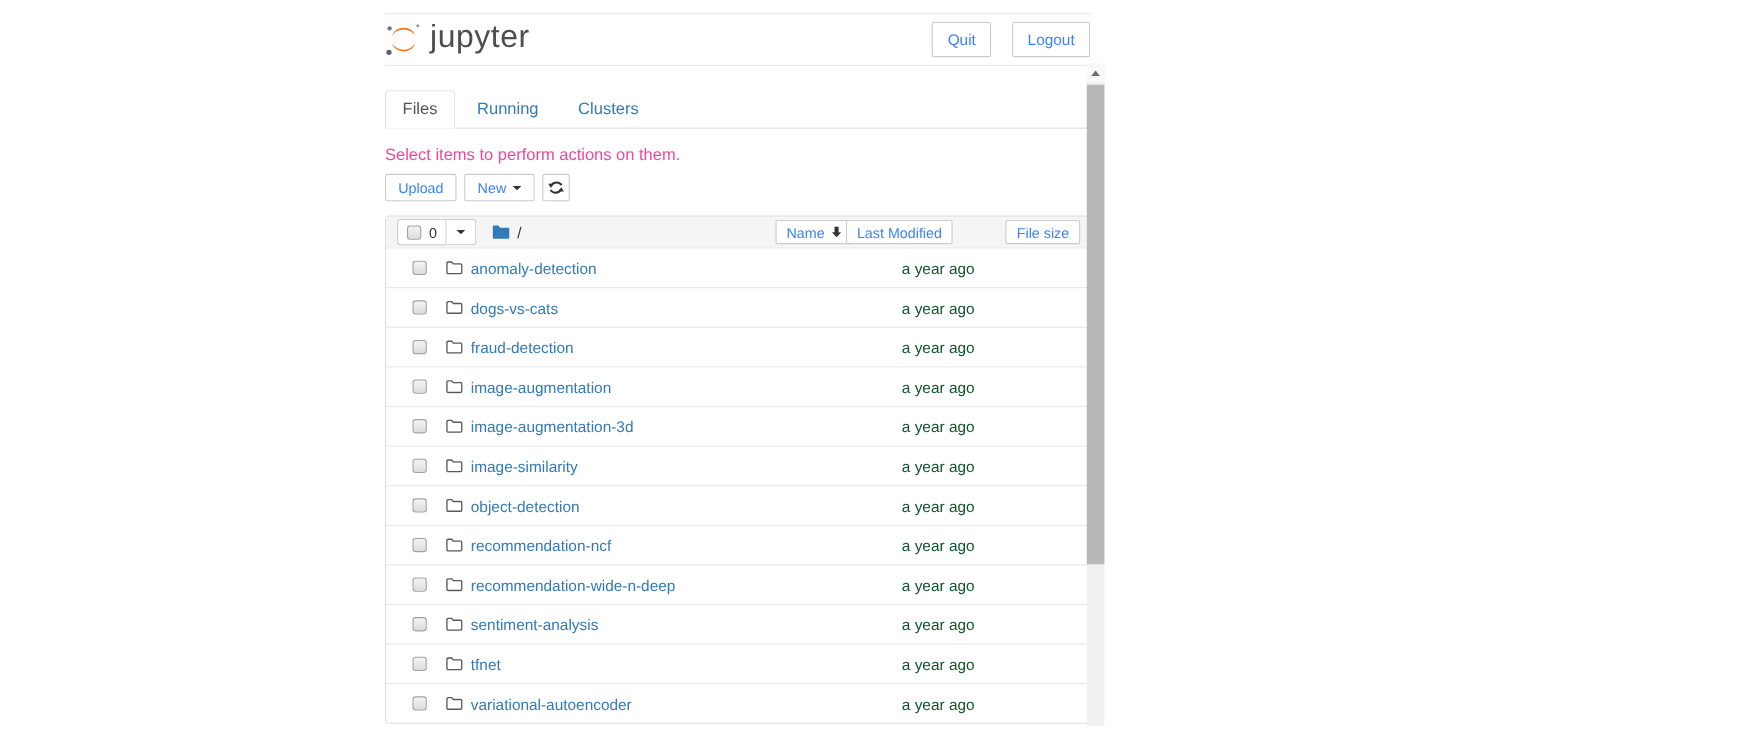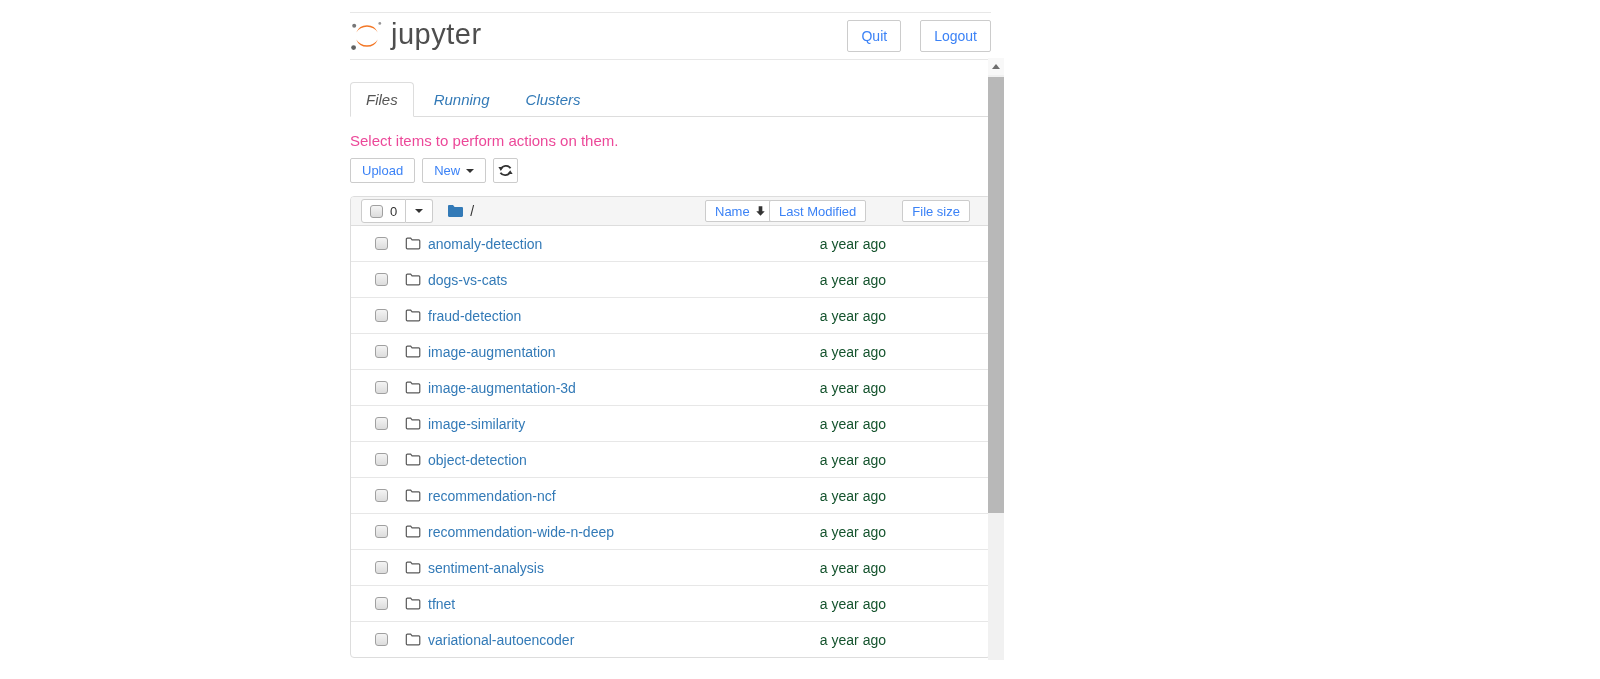--- a/index.html
+++ b/index.html
@@ -15,21 +15,21 @@
   .logo-text{font-size:29px;color:#4e4e4e;margin-left:7px;letter-spacing:.5px;line-height:1;padding-bottom:4px;}
   .header-buttons{display:flex;gap:19px;align-items:center;}
   .btn{display:inline-flex;align-items:center;justify-content:center;background:#fff;
     border:1px solid #ccc;border-radius:2px;color:#3b82f6;cursor:pointer;box-sizing:border-box;
     font-family:"Liberation Sans", sans-serif;}
   .btn-header{font-size:14px;height:32px;padding:0 13px;}
 
   
   .tabs{display:flex;margin-top:22px;border-bottom:1px solid #ddd;}
   .tab{padding:8px 15px;font-size:15px;color:#337ab7;cursor:pointer;margin-bottom:-1px;
-    border:1px solid transparent;border-radius:4px 4px 0 0;font-style:italic;}
+    border:1px solid transparent;border-radius:4px 4px 0 0;}
   .tab.active{color:#555;background:#fff;border-color:#ddd;border-bottom-color:#fff;cursor:default;}
   .tab + .tab{margin-left:4px;}
 
   .message{margin-top:15px;font-size:15px;color:#ec4899;}
 
   
   .toolbar{margin-top:9px;display:flex;justify-content:flex-start;align-items:center;gap:7px;}
   .btn-sm{font-size:13px;height:25px;padding:0 11px;gap:6px;}
   .caret-down{width:0;height:0;border-left:4px solid transparent;border-right:4px solid transparent;
     border-top:4px solid #333;display:inline-block;}
@@ -41,21 +41,21 @@
   .btn-group{display:inline-flex;height:24px;}
   .btn-seg{display:inline-flex;align-items:center;background:#fff;border:1px solid #ccc;
     padding:0 8px;gap:7px;cursor:pointer;}
   .btn-seg.first{border-radius:3px 0 0 3px;}
   .btn-seg.last{border-radius:0 3px 3px 0;border-left:none;padding:0 9px;}
   .count{font-size:13px;color:#333;}
   .crumb{display:flex;align-items:center;margin-left:14px;gap:6px;font-size:14px;}
   .sortbtn{position:absolute;font-size:13px;height:22px;padding:0 9px;gap:5px;background:#fff;}
   .sort-name{left:354px;}
   .sort-modified{left:418px;}
-  .sort-size{right:20px;}
+  .sort-size{right:8px;}
 
   .list-row{display:flex;align-items:center;height:35px;padding-left:24px;border-bottom:1px solid #e7e7e7;}
   .list-row:last-child{border-bottom:none;}
   .row-folder{margin:0 7px 0 17px;display:inline-flex;}
   .row-name{font-size:14px;color:#337ab7;text-decoration:none;cursor:pointer;}
   .row-modified{margin-left:auto;margin-right:104px;font-size:14px;color:#14532d;}
 
   
   input[type="checkbox"]{appearance:none;-webkit-appearance:none;width:13px;height:13px;margin:0;
     border:1px solid #a0a0a0;border-radius:3px;background:linear-gradient(#f4f4f4,#dcdcdc);cursor:pointer;}

